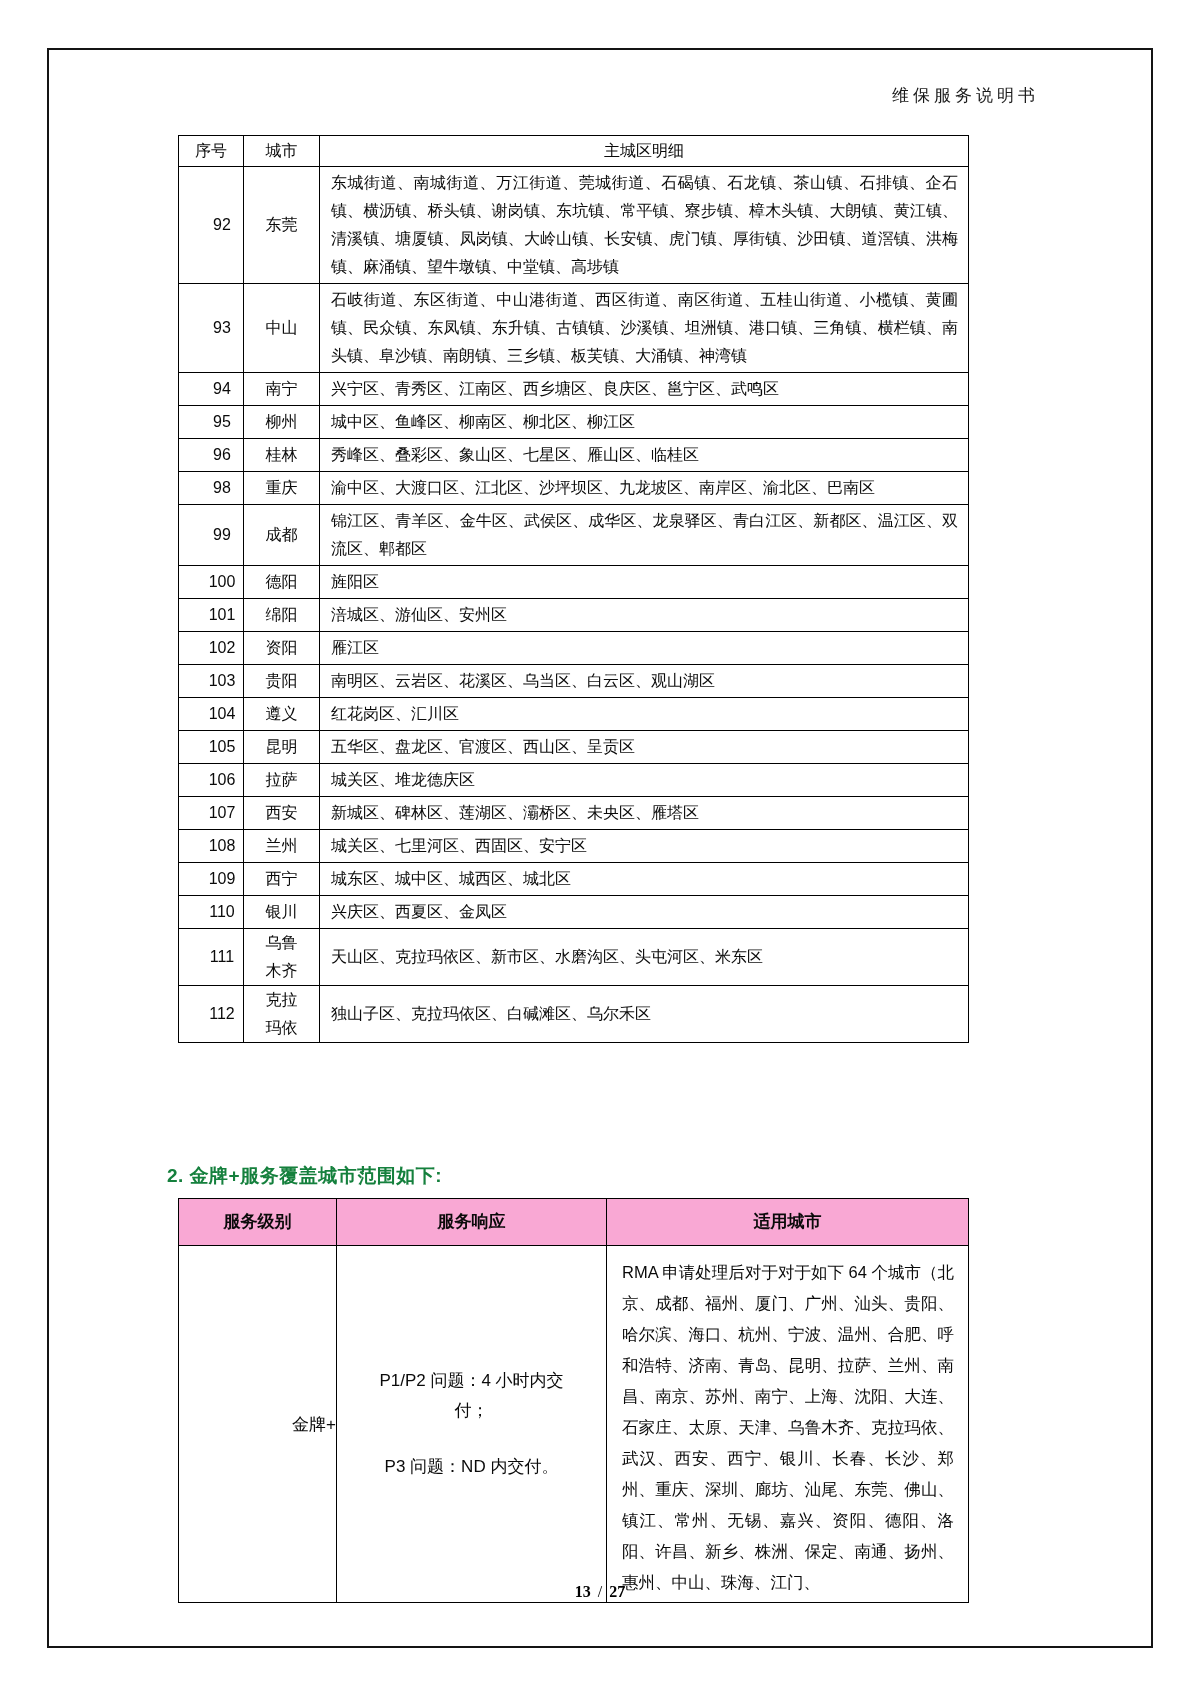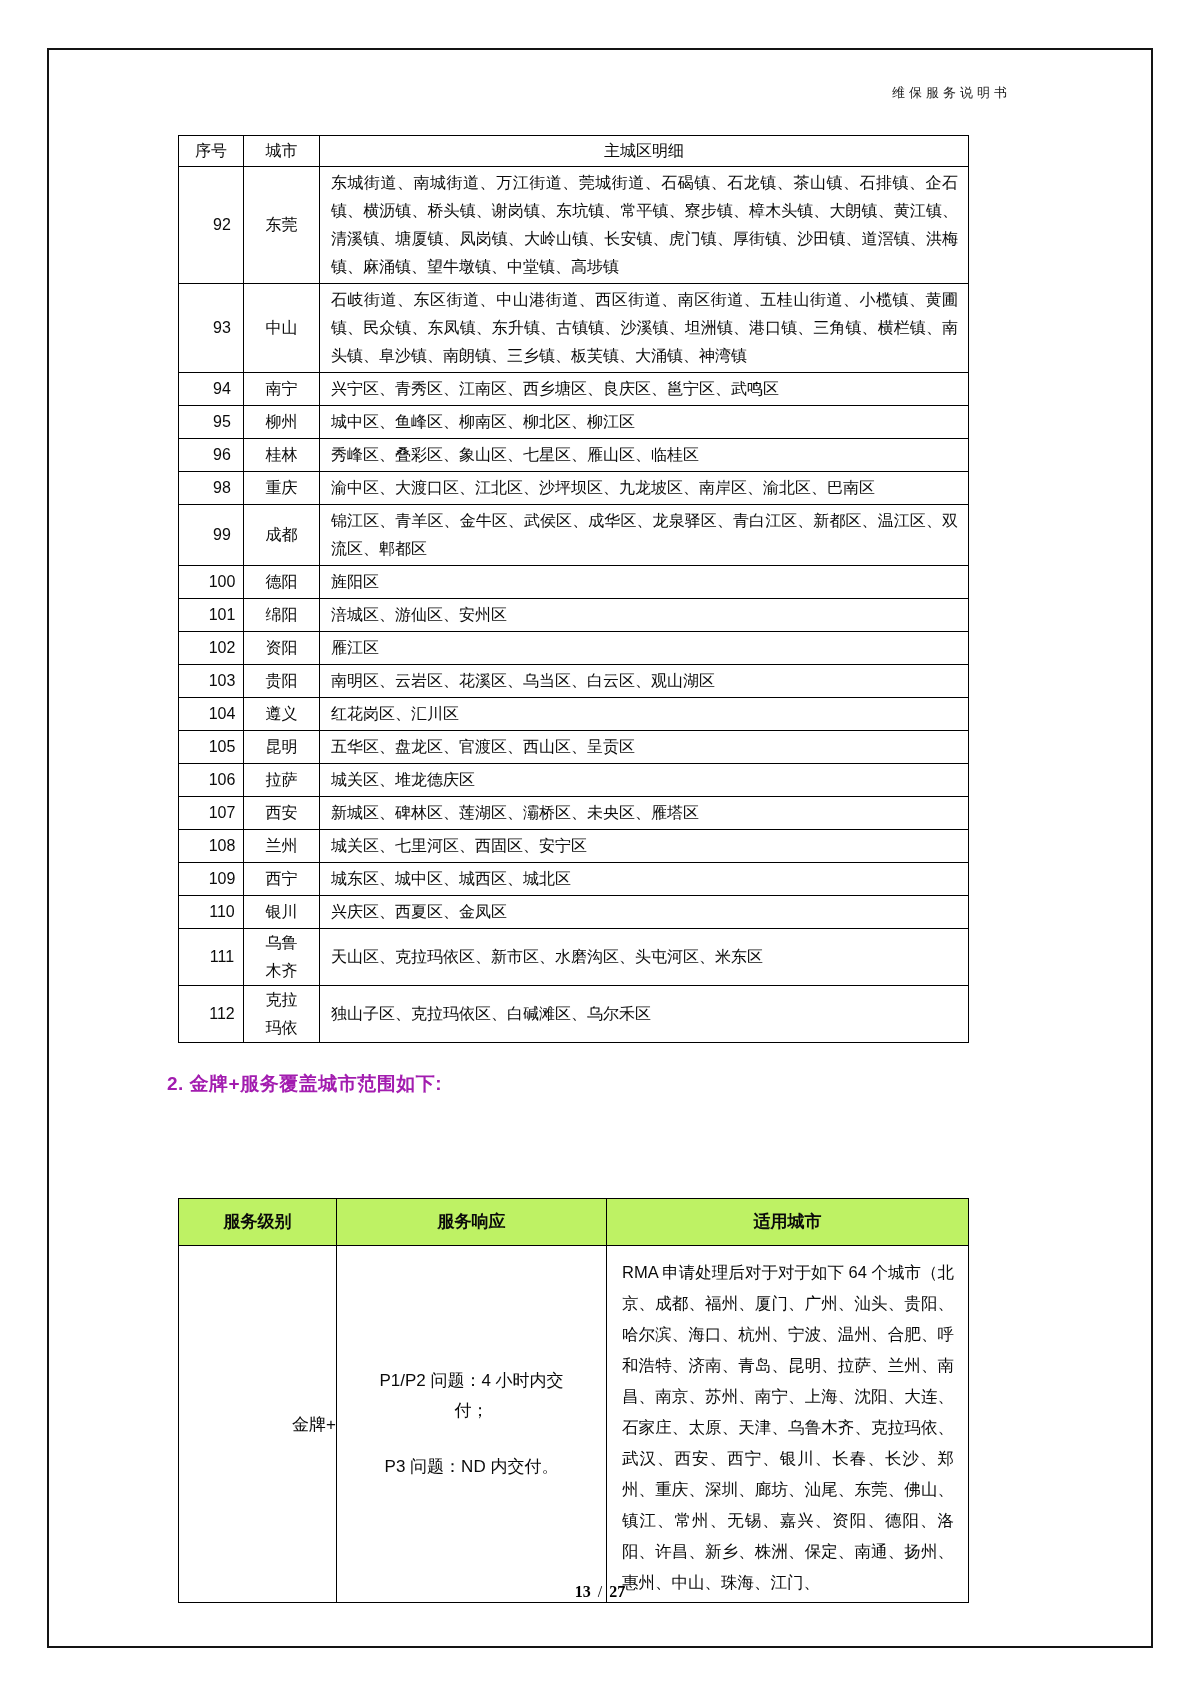--- a/index.html
+++ b/index.html
@@ -1,43 +1,43 @@
 <!DOCTYPE html>
 <html><head>
 <meta charset="utf-8">
 <style>
   * { margin:0; padding:0; box-sizing:border-box; }
   html,body { width:1200px; height:1698px; background:#ffffff; color:#000;
               font-family:"Liberation Sans", sans-serif; }
   .page-frame { position:absolute; left:47px; top:48px; width:1106px; height:1600px;
                 border:2px solid #141414; background:#fff; }
   .doc-header-title { position:absolute; left:892px; top:84px; font-family:"Liberation Serif", serif;
-                      font-size:13px; letter-spacing:4px; color:#1a1a1a; }
+                      font-size:17px; letter-spacing:4px; color:#1a1a1a; }
 
   
   table { border-collapse:collapse; table-layout:fixed; }
   .t1 { position:absolute; left:178px; top:135px; width:790px; }
   .t1 th, .t1 td { border:1.5px solid #000; font-size:16px; line-height:28px;
                    font-weight:400; color:#0a0a0a; }
   .t1 th { text-align:center; padding:1px 0; }
   .col-no   { width:65px; }
   .col-city { width:76px; }
   .col-dist { width:649px; }
   .c-no   { text-align:center; vertical-align:middle;padding-left:22px; }
   .c-city { text-align:center; vertical-align:middle; padding:0 20px; }
   .c-dist { text-align:justify; vertical-align:middle; padding:2px 10px 2px 11px; }
 
   
-  .section-heading { position:absolute; left:167px; top:1071px; font-size:19px;
-                     font-weight:700; color:#a21caf; letter-spacing:0.5px; }
+  .section-heading { position:absolute; left:167px; top:1163px; font-size:19px;
+                     font-weight:700; color:#15803d; letter-spacing:0.5px; }
 
   
   .t2 { position:absolute; left:178px; top:1198px; width:790px; }
   .t2 th, .t2 td { border:1.5px solid #000; color:#0a0a0a; }
-  .t2 th { background:#bef264; font-size:17px; font-weight:700; text-align:center;
+  .t2 th { background:#f9a8d4; font-size:17px; font-weight:700; text-align:center;
            padding:12px 0; line-height:22px; }
   .col-level { width:158px; }
   .col-resp  { width:270px; }
   .col-cities{ width:362px; }
   .c-level { text-align:right; vertical-align:middle; font-size:17px; }
   .c-resp  { text-align:center; vertical-align:middle; font-size:17px; line-height:30px;
              padding:0 26px; }
   .c-resp .resp-line + .resp-line { margin-top:26px; }
   .c-cities{ vertical-align:top; text-align:justify; font-size:16.5px; line-height:31px;
              padding:11px 14px 4px 15px; }

